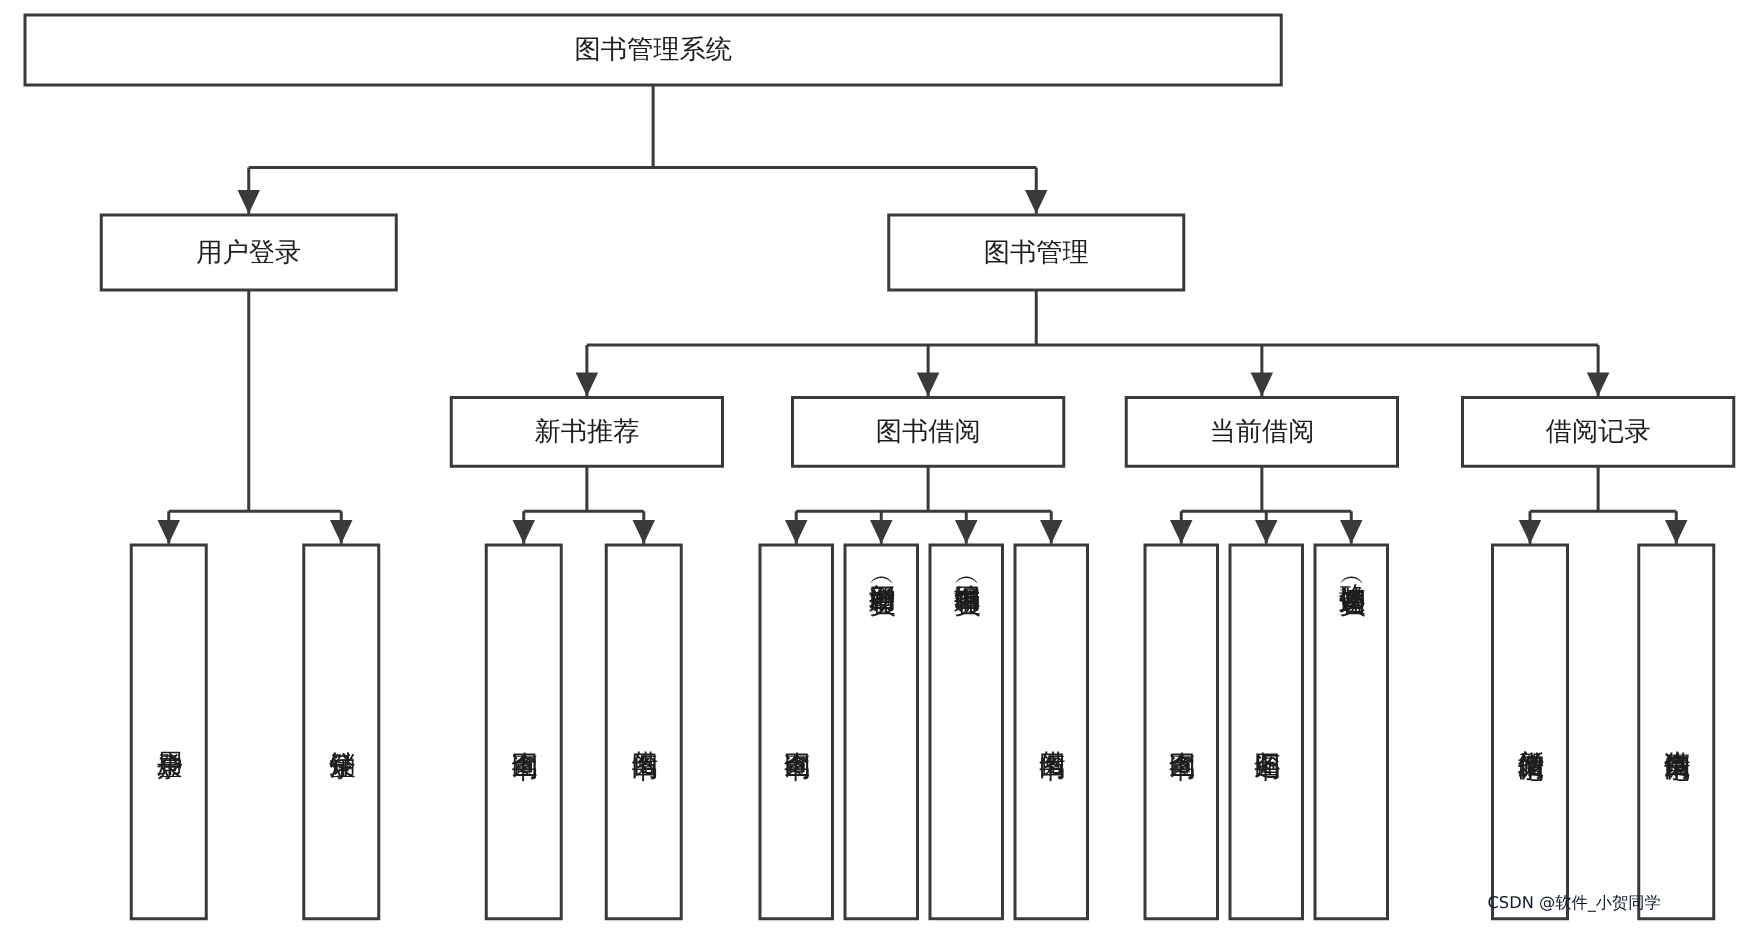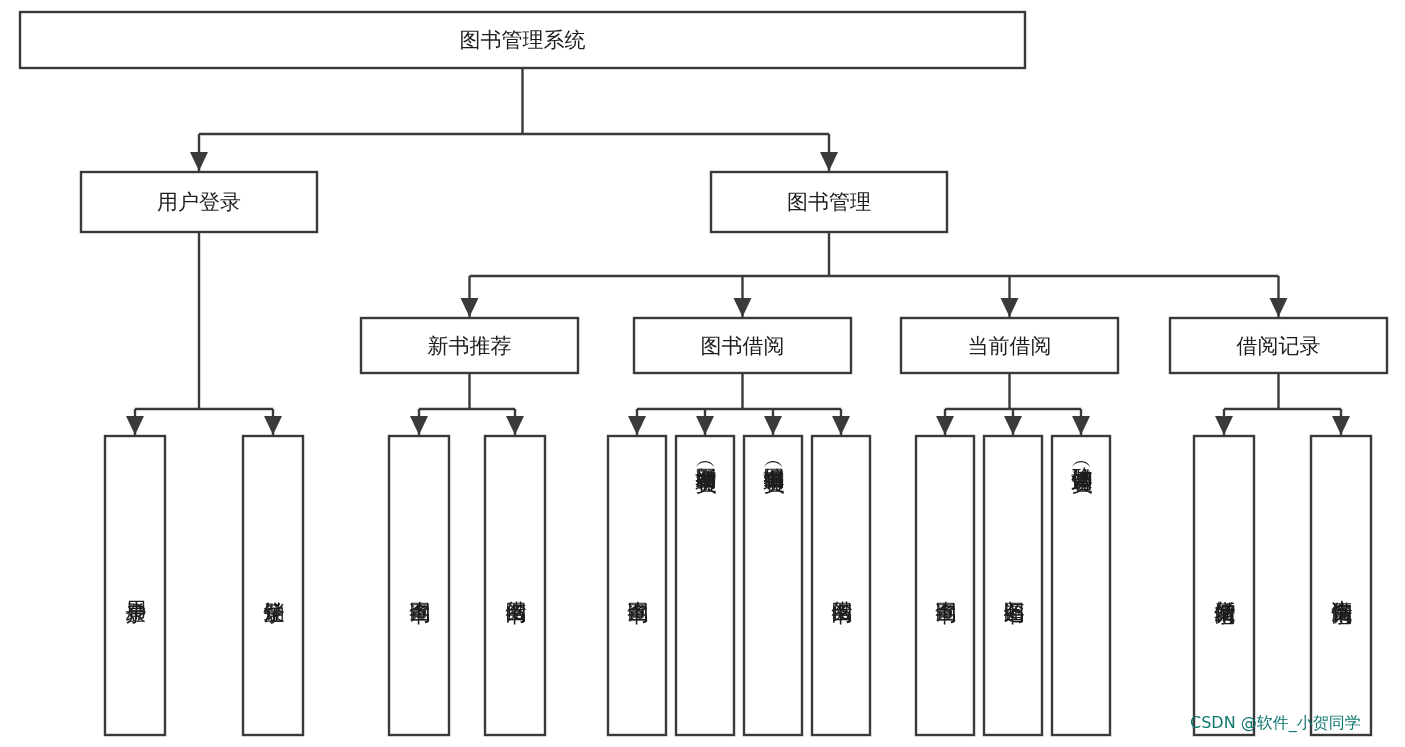--- a/index.html
+++ b/index.html
@@ -62,22 +62,22 @@
     display: flex;
     align-items: center;
     justify-content: flex-start;
     letter-spacing: 1px;
     pointer-events: none;
     overflow: hidden;
   }
   .watermark {
     position: absolute;
     font-family: "DejaVu Sans", "Liberation Sans", sans-serif;
-    font-size: 16px;
-    color: #0f766e;
+    font-size: 13px;
+    color: #0f172a;
     white-space: nowrap;
     left: 1190px;
     top: 713px;
   }
 </style>
 </head>
 <body>
 
 <div id="diagram-root">
 

